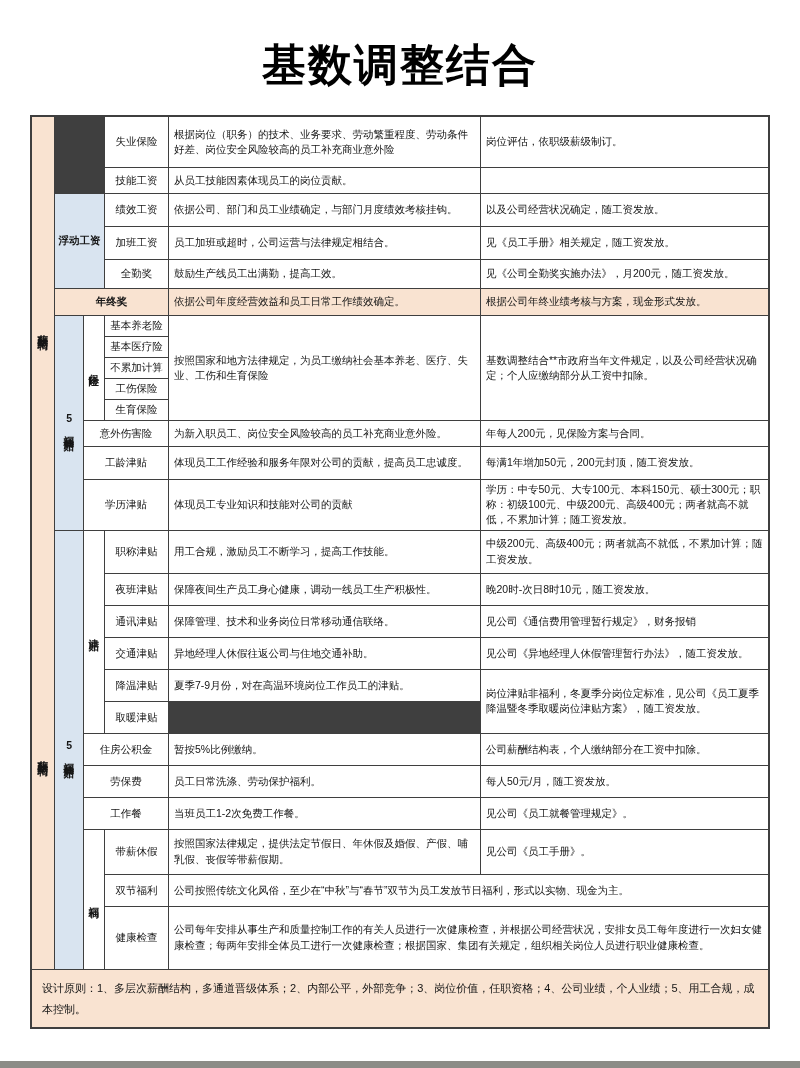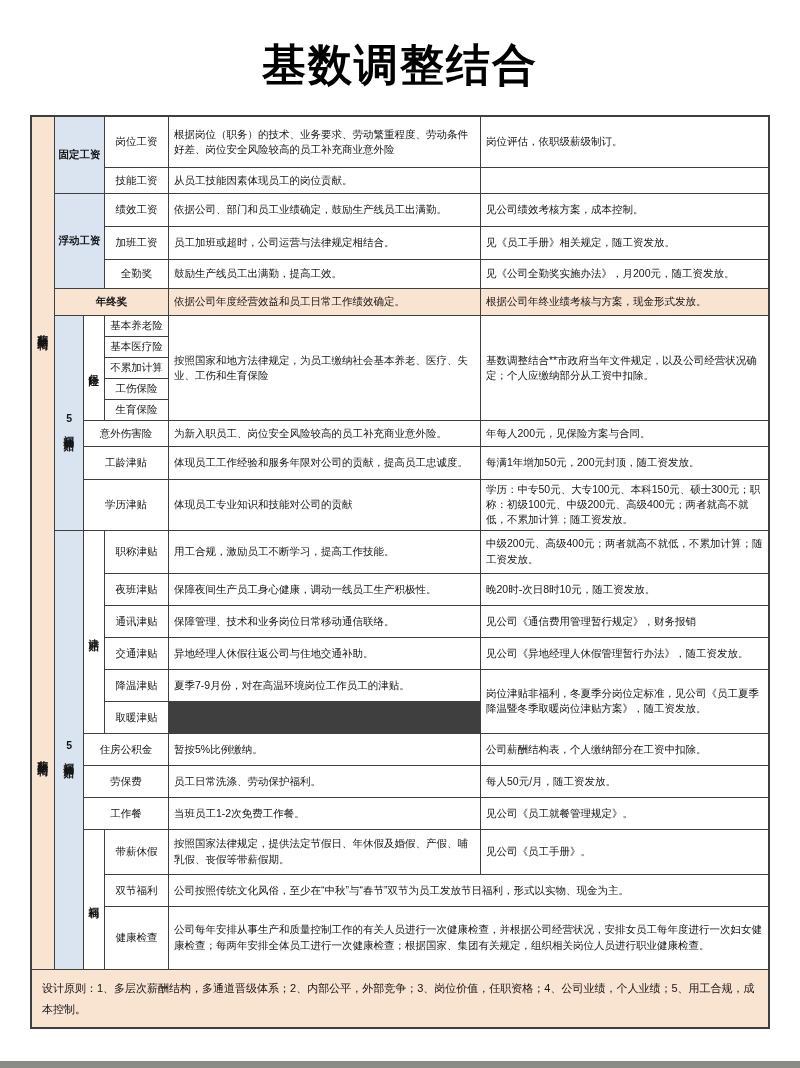--- a/index.html
+++ b/index.html
@@ -89,51 +89,50 @@
 
   <h1 class="doc-title">基数调整结合</h1>
 
   <div class="salary-table">
 
     <div class="c peach side-col" style="grid-area:1/1/27/2">
       <span class="vert">薪酬结构</span>
       <span class="vert">薪酬结构</span>
     </div>
 
-    <div class="c blue center bold" style="grid-area:1/2/3/4">固定工资</div>
     <div class="c blue center bold" style="grid-area:3/2/6/4">浮动工资</div>
     <div class="c peach center bold" style="grid-area:6/2/7/5">年终奖</div>
     <div class="c blue center" style="grid-area:7/2/15/3">
         <span class="vert">5福利津贴</span>
       </div>
     <div class="c blue center" style="grid-area:15/2/27/3">
         <span class="vert">5福利津贴</span>
       </div>
 
     <div class="c center" style="grid-area:7/3/12/4">
         <span class="vert">保险</span>
       </div>
     <div class="c center" style="grid-area:15/3/21/4">
         <span class="vert">津贴</span>
       </div>
     <div class="c center" style="grid-area:24/3/27/4">
         <span class="vert">福利</span>
       </div>
 
-    <div class="c center" style="grid-area:1/4/2/5">岗位工资</div>
+    <div class="c center" style="grid-area:1/4/2/5">失业保险</div>
     <div class="c" style="grid-area:1/5/2/6">根据岗位（职务）的技术、业务要求、劳动繁重程度、劳动条件好差、岗位安全风险较高的员工补充商业意外险</div>
     <div class="c" style="grid-area:1/6/2/7">岗位评估，依职级薪级制订。</div>
 
     <div class="c center" style="grid-area:2/4/3/5">技能工资</div>
     <div class="c" style="grid-area:2/5/3/6">从员工技能因素体现员工的岗位贡献。</div>
     <div class="c" style="grid-area:2/6/3/7"></div>
 
     <div class="c center" style="grid-area:3/4/4/5">绩效工资</div>
-    <div class="c" style="grid-area:3/5/4/6">依据公司、部门和员工业绩确定，鼓励生产线员工出满勤。</div>
-    <div class="c" style="grid-area:3/6/4/7">见公司绩效考核方案，成本控制。</div>
+    <div class="c" style="grid-area:3/5/4/6">依据公司、部门和员工业绩确定，与部门月度绩效考核挂钩。</div>
+    <div class="c" style="grid-area:3/6/4/7">以及公司经营状况确定，随工资发放。</div>
 
     <div class="c center" style="grid-area:4/4/5/5">加班工资</div>
     <div class="c" style="grid-area:4/5/5/6">员工加班或超时，公司运营与法律规定相结合。</div>
     <div class="c" style="grid-area:4/6/5/7">见《员工手册》相关规定，随工资发放。</div>
 
     <div class="c center" style="grid-area:5/4/6/5">全勤奖</div>
     <div class="c" style="grid-area:5/5/6/6">鼓励生产线员工出满勤，提高工效。</div>
     <div class="c" style="grid-area:5/6/6/7">见《公司全勤奖实施办法》，月200元，随工资发放。</div>
 
     <div class="c peach" style="grid-area:6/5/7/6">依据公司年度经营效益和员工日常工作绩效确定。</div>

